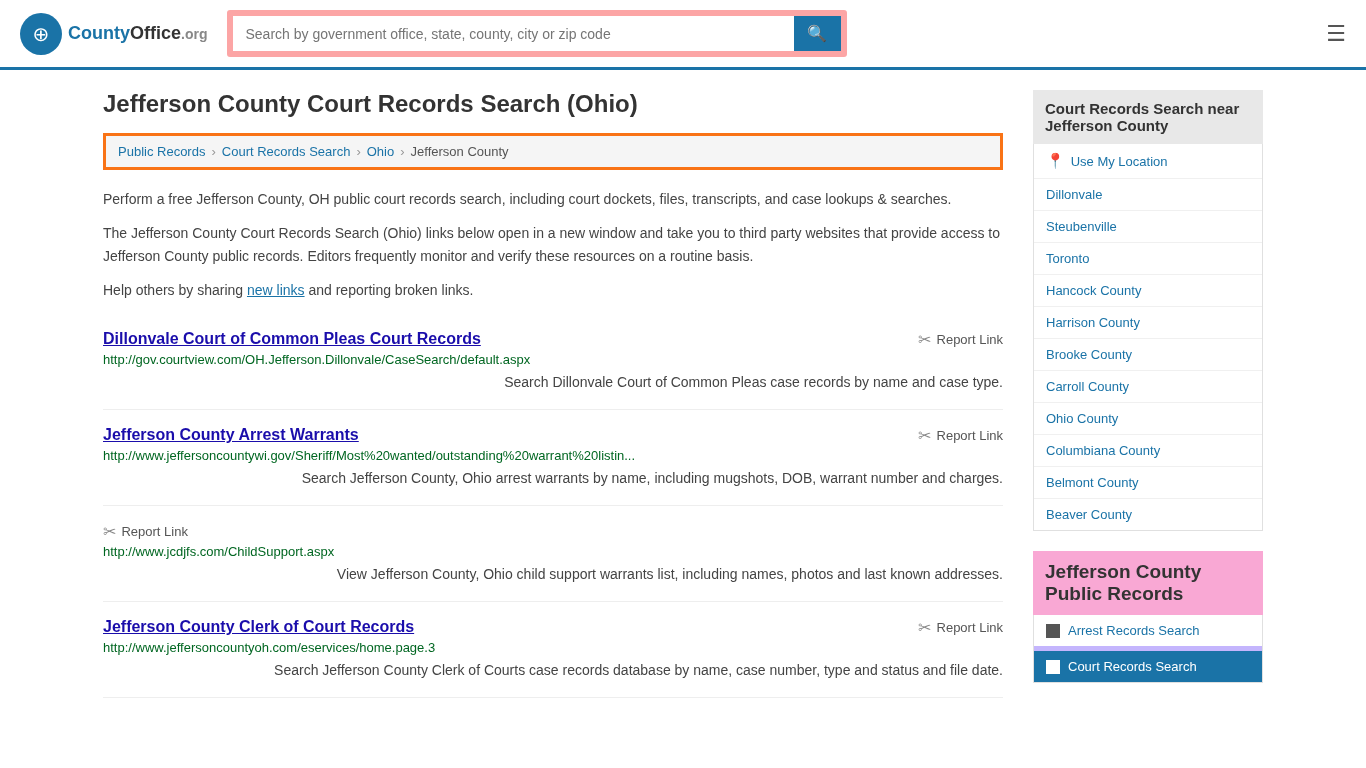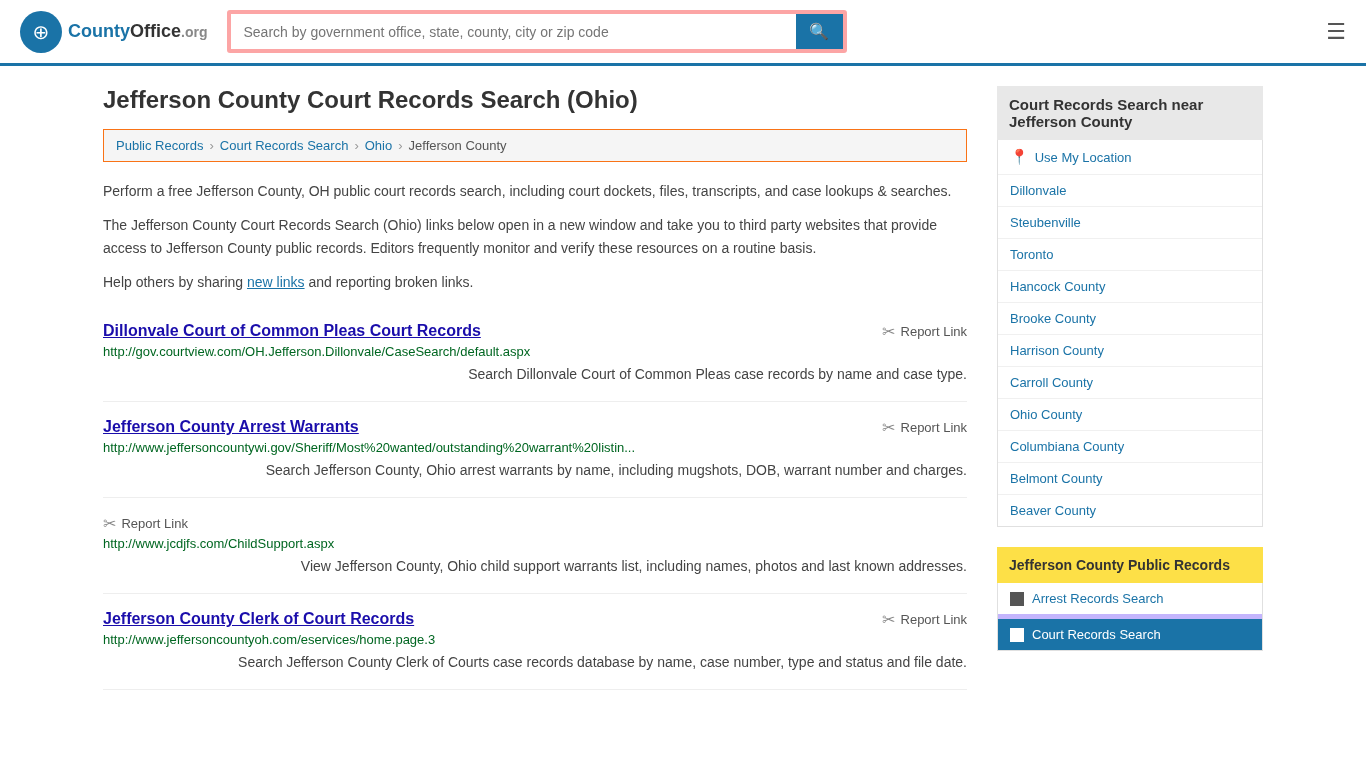--- a/index.html
+++ b/index.html
@@ -34,21 +34,21 @@
     .logo-text {
       font-size: 18px;
       font-weight: bold;
       color: #333;
     }
     .logo-text span { color: #1a73a7; }
     .search-bar {
       flex: 1;
       max-width: 620px;
       display: flex;
-      border: 4px solid #fca5a5;
+      border: 6px solid #fca5a5;
       border-radius: 3px;
       overflow: hidden;
     }
     .search-bar input {
       flex: 1;
       padding: 8px 12px;
       border: none;
       outline: none;
       font-size: 14px;
       color: #666;
@@ -72,34 +72,34 @@
 
     
     .container {
       max-width: 1200px;
       margin: 0 auto;
       padding: 20px 20px;
       display: flex;
       gap: 30px;
     }
     .main-content { flex: 1; }
-    .sidebar { width: 266px; flex-shrink: 0; }
+    .sidebar { width: 230px; flex-shrink: 0; }
 
     
     .page-title {
       font-size: 24px;
       font-weight: bold;
       color: #333;
       margin-bottom: 15px;
     }
 
     
     .breadcrumb {
       background: #f5f5f5;
-      border: 1px solid #f97316;
+      border: 3px solid #f97316;
       padding: 8px 12px;
       font-size: 13px;
       color: #555;
       margin-bottom: 18px;
       display: flex;
       align-items: center;
       gap: 6px;
       flex-wrap: wrap;
     }
     .breadcrumb a { color: #1a73a7; text-decoration: none; }
@@ -187,23 +187,23 @@
       display: flex;
       align-items: center;
       gap: 6px;
     }
     .loc-icon { color: #555; font-size: 15px; }
 
     .sidebar-section2 {
       margin-top: 20px;
     }
     .sidebar-header2 {
-      background: #fde047;
+      background: #f9a8d4;
       padding: 10px 12px;
-      font-size: 14px;
+      font-size: 19px;
       font-weight: bold;
       color: #333;
     }
     .sidebar-content2 {
       border: 1px solid #e0e0e0;
       border-top: none;
     }
     .sidebar-item2 {
       padding: 8px 12px;
       border-bottom: 5px solid #c4b5fd;
@@ -325,22 +325,22 @@
       <div class="sidebar-header">Court Records Search near Jefferson County</div>
       <div class="sidebar-content">
         <div class="sidebar-item location">
           <span class="loc-icon">📍</span>
           <a href="#">Use My Location</a>
         </div>
         <div class="sidebar-item"><a href="#">Dillonvale</a></div>
         <div class="sidebar-item"><a href="#">Steubenville</a></div>
         <div class="sidebar-item"><a href="#">Toronto</a></div>
         <div class="sidebar-item"><a href="#">Hancock County</a></div>
+        <div class="sidebar-item"><a href="#">Harrison County</a></div>
         <div class="sidebar-item"><a href="#">Brooke County</a></div>
-        <div class="sidebar-item"><a href="#">Harrison County</a></div>
         <div class="sidebar-item"><a href="#">Carroll County</a></div>
         <div class="sidebar-item"><a href="#">Ohio County</a></div>
         <div class="sidebar-item"><a href="#">Columbiana County</a></div>
         <div class="sidebar-item"><a href="#">Belmont County</a></div>
         <div class="sidebar-item"><a href="#">Beaver County</a></div>
       </div>
     </div>
 
     <div class="sidebar-section2">
       <div class="sidebar-header2">Jefferson County Public Records</div>

